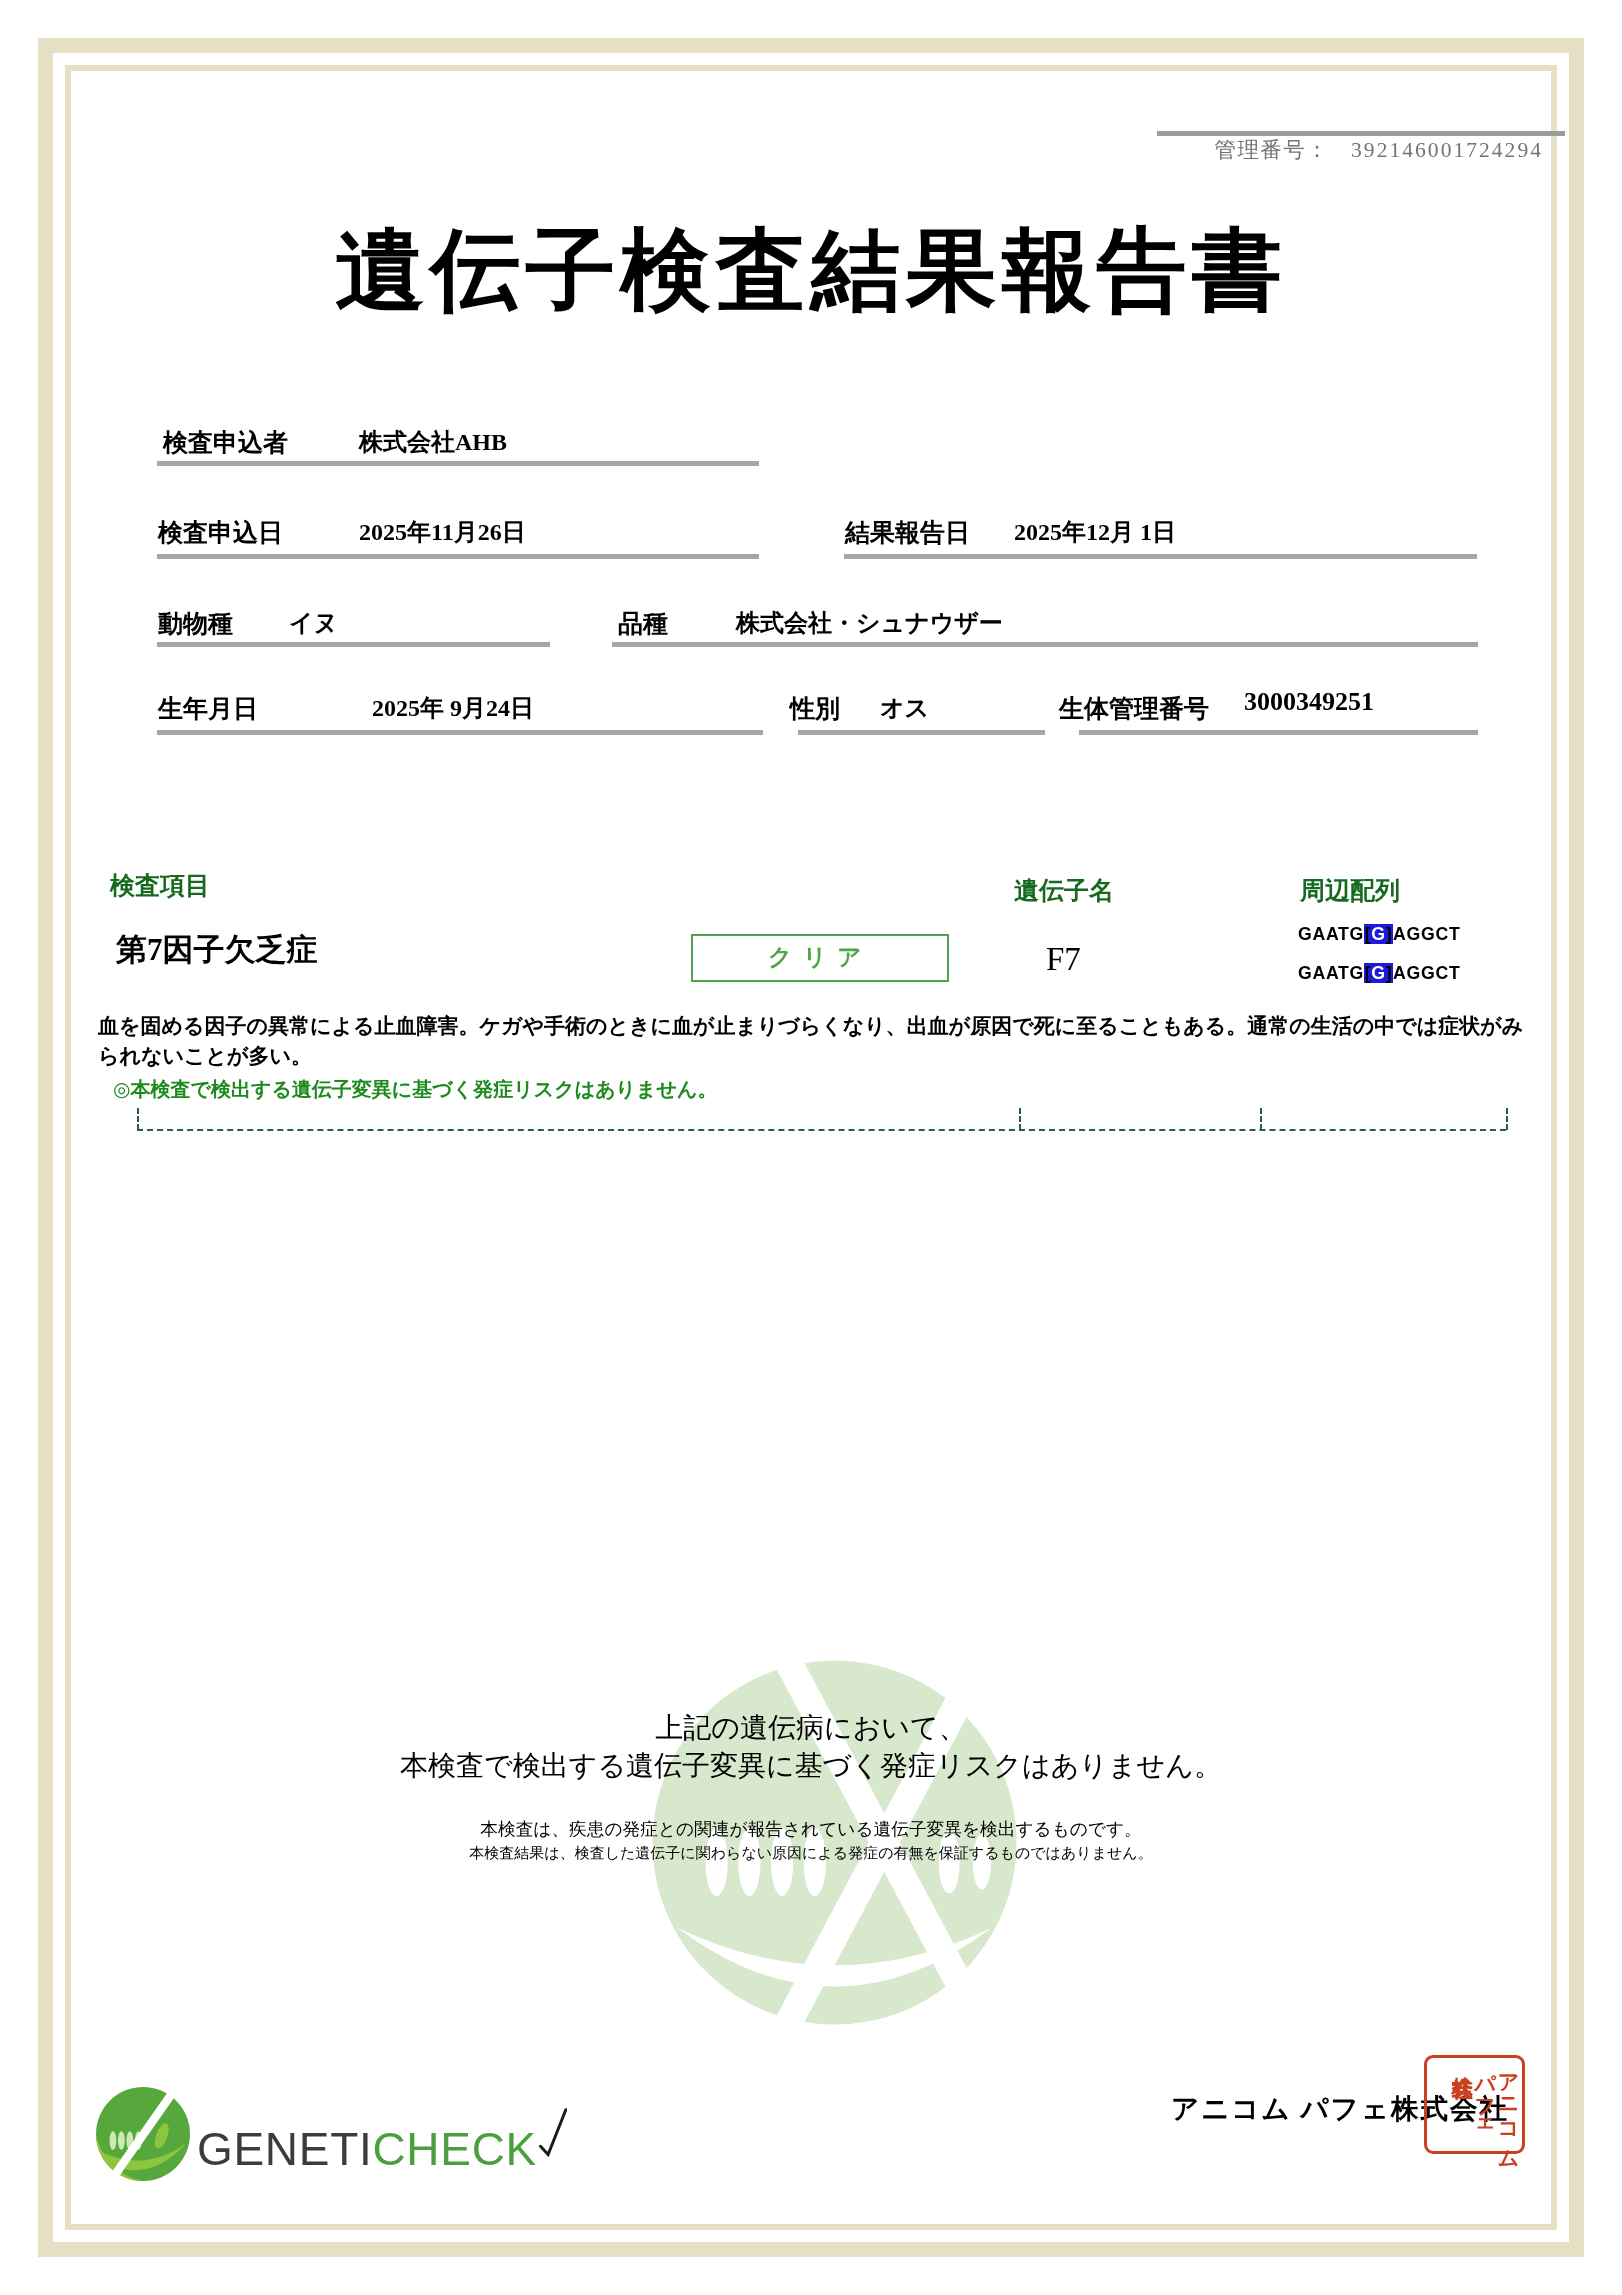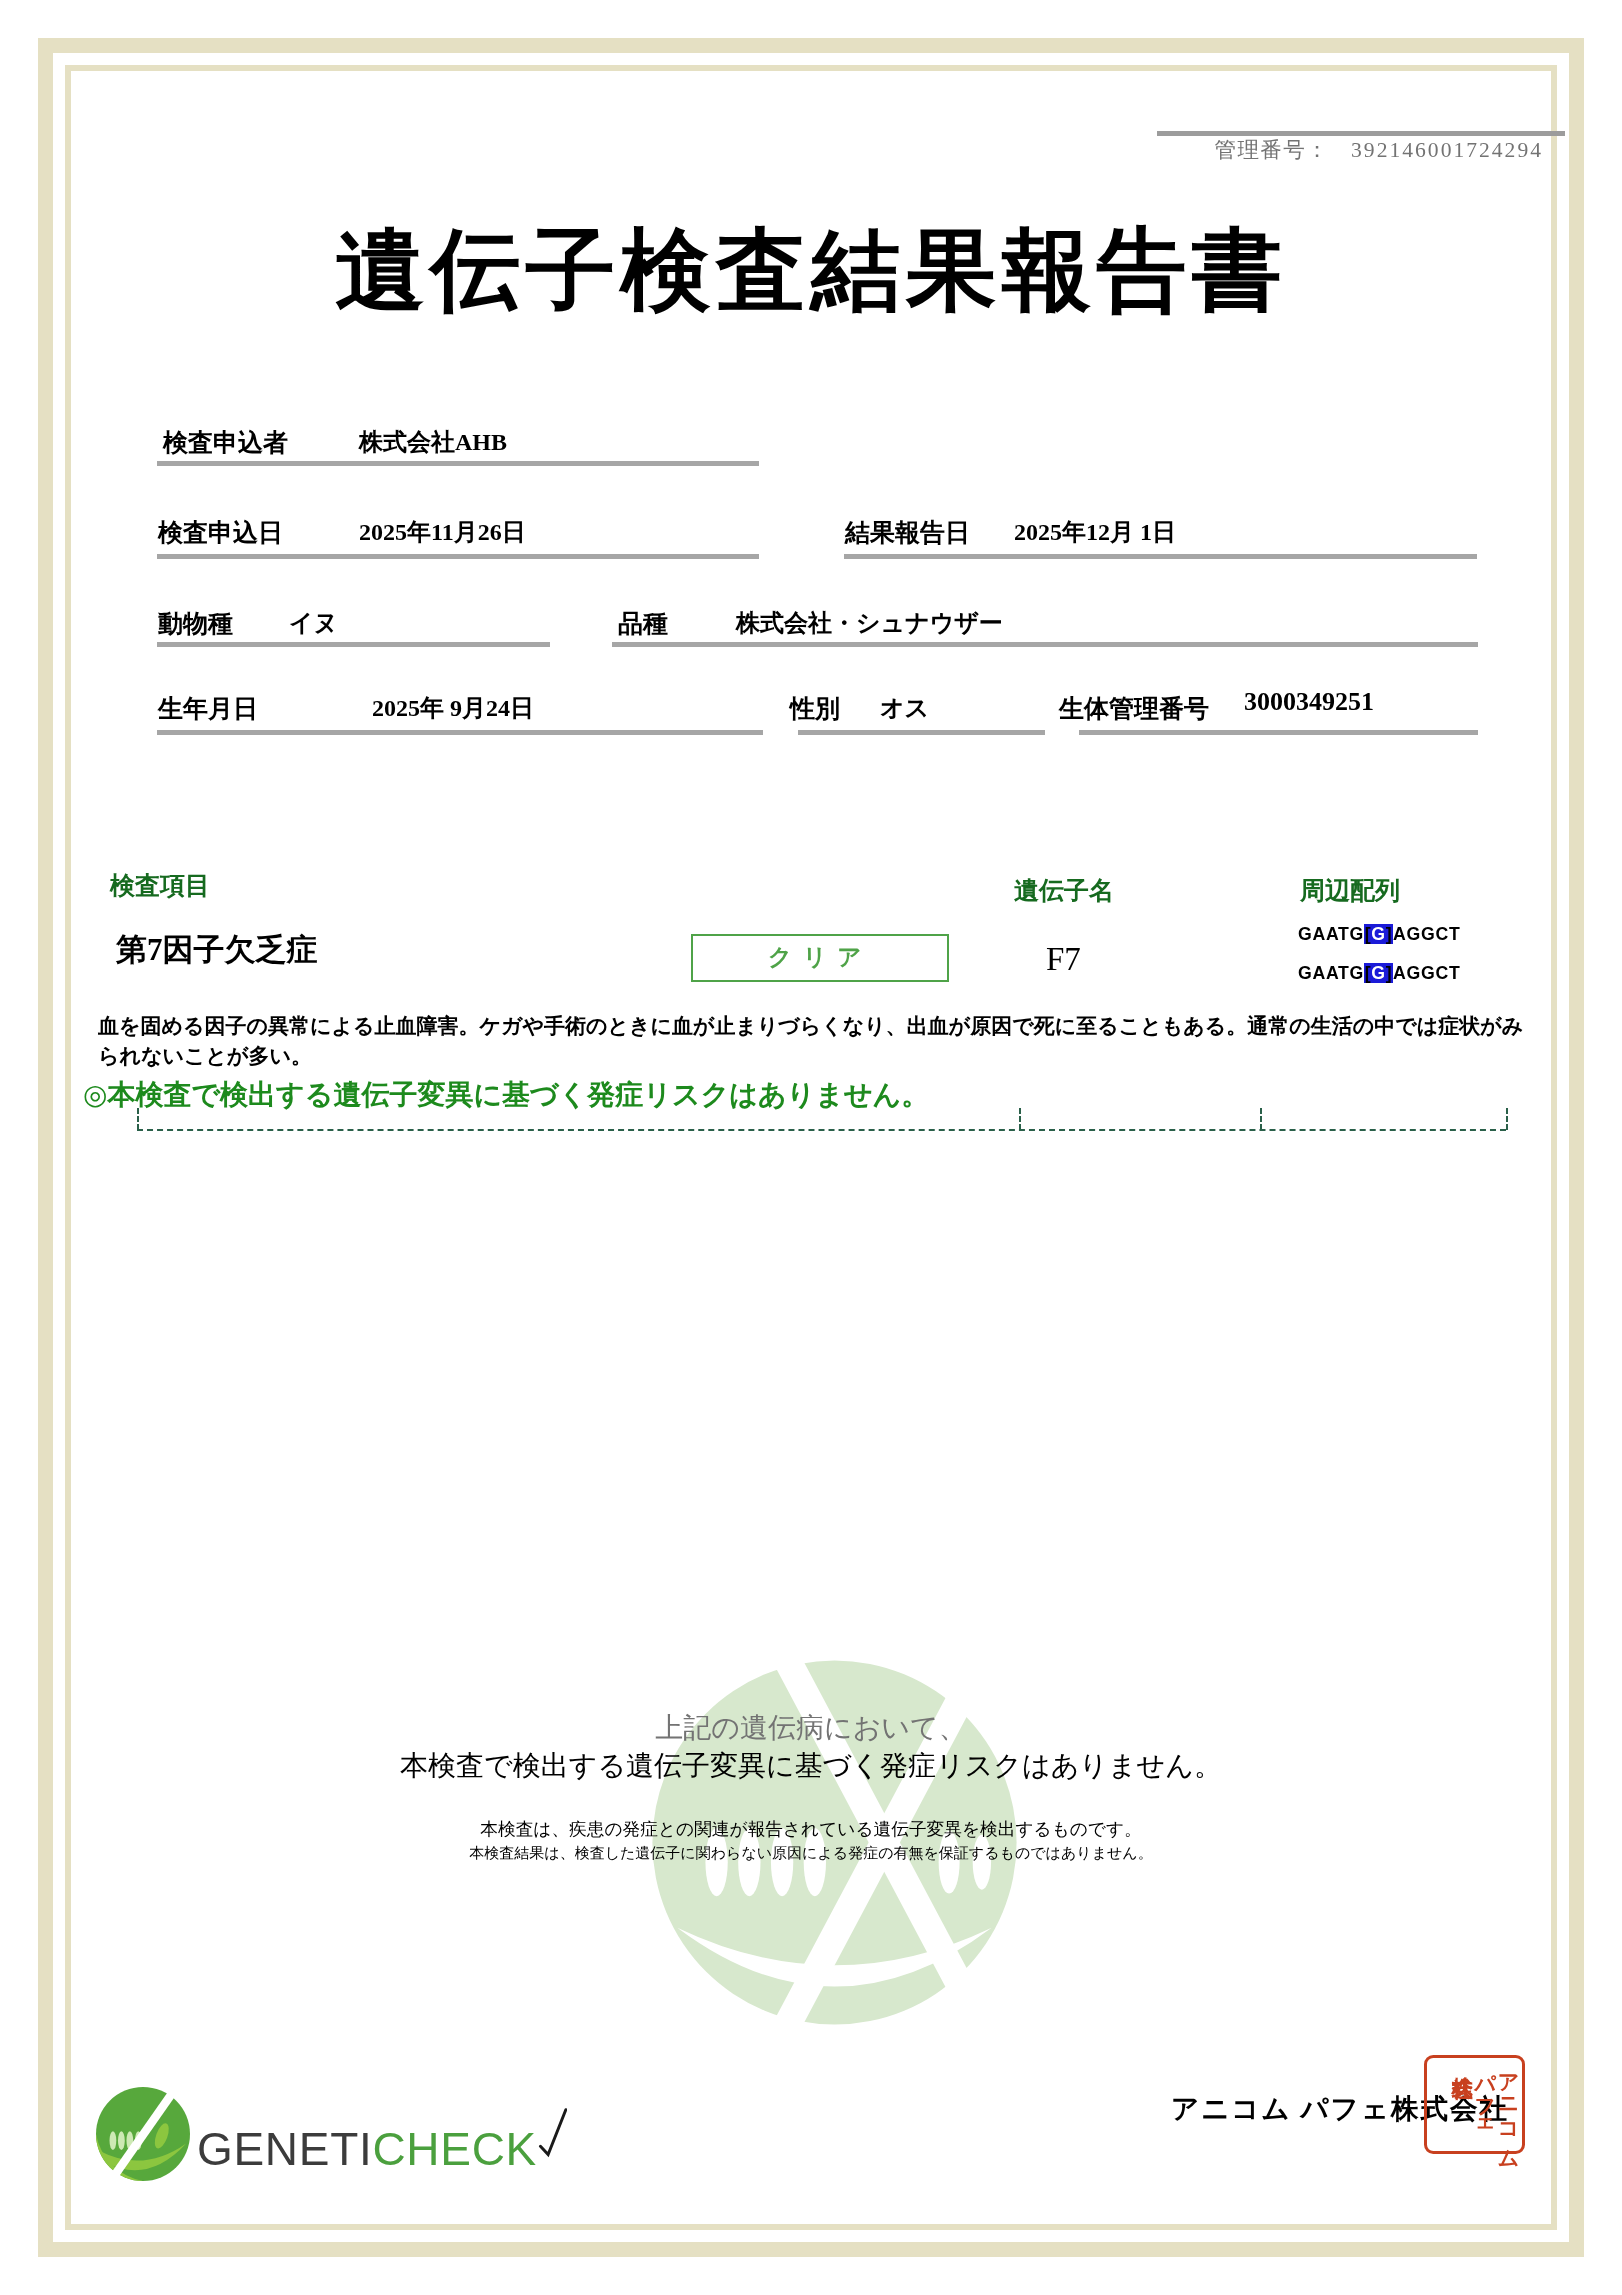--- a/index.html
+++ b/index.html
@@ -36,27 +36,27 @@
     text-align:center;line-height:43px;
     font-size:23.6px;color:#4fa348;letter-spacing:10.5px;font-weight:bold;
   }
   .gene-name{left:1046px;top:941px;font-size:33px;color:#000;font-weight:500;}
   .seq-line{font-size:17.7px;font-weight:bold;letter-spacing:0.7px;color:#000;}
   .seq-var{background:#1b1bd8;padding:0 0.7px;}
   .seq-var .bracket{color:#000;}
   .seq-var .letter{color:#ffffff;}
 
   .desc{position:absolute;left:98px;top:1011px;width:1440px;font-size:21px;font-weight:bold;line-height:30px;color:#000;white-space:normal;}
-  .note{position:absolute;left:83px;top:1076px;font-size:28px;font-weight:bold;color:#1d8a1d;}
+  .note{position:absolute;left:113px;top:1076px;font-size:20px;font-weight:bold;color:#1d8a1d;}
 
   .dash-h{position:absolute;left:137px;top:1129px;width:1369px;border-top:2.6px dashed #2a6049;}
   .dash-v{position:absolute;top:1108px;height:22px;border-left:2px dashed #2a6049;width:0;}
 
   .watermark{position:absolute;left:638px;top:1646px;width:393px;height:393px;z-index:0;}
-  .summary-1{left:0;right:0;top:1709px;text-align:center;font-size:28px;font-weight:500;color:#737373;z-index:2;}
+  .summary-1{left:0;right:0;top:1709px;text-align:center;font-size:28px;font-weight:500;color:#000000;z-index:2;}
   .summary-2{left:0;right:0;top:1747px;text-align:center;font-size:28px;font-weight:500;color:#000;z-index:2;}
   .disc-1{left:0;right:0;top:1817px;text-align:center;font-size:17.7px;font-weight:500;color:#000;z-index:2;}
   .disc-2{left:0;right:0;top:1844px;text-align:center;font-size:15px;font-weight:500;color:#000;z-index:2;}
 
   .logo-wrap{position:absolute;left:96px;top:2087px;width:497px;height:118px;}
   .logo-mark{position:absolute;left:0;top:0;width:94px;height:94px;}
   .logo-text{position:absolute;left:101px;top:39px;font-size:46px;font-weight:400;letter-spacing:0.7px;line-height:1;}
   .logo-text .t1{color:#3c3c3c;}
   .logo-text .t2{color:#4ba03e;}
   .logo-check{position:absolute;left:412px;top:18.3px;width:59px;height:59px;}

